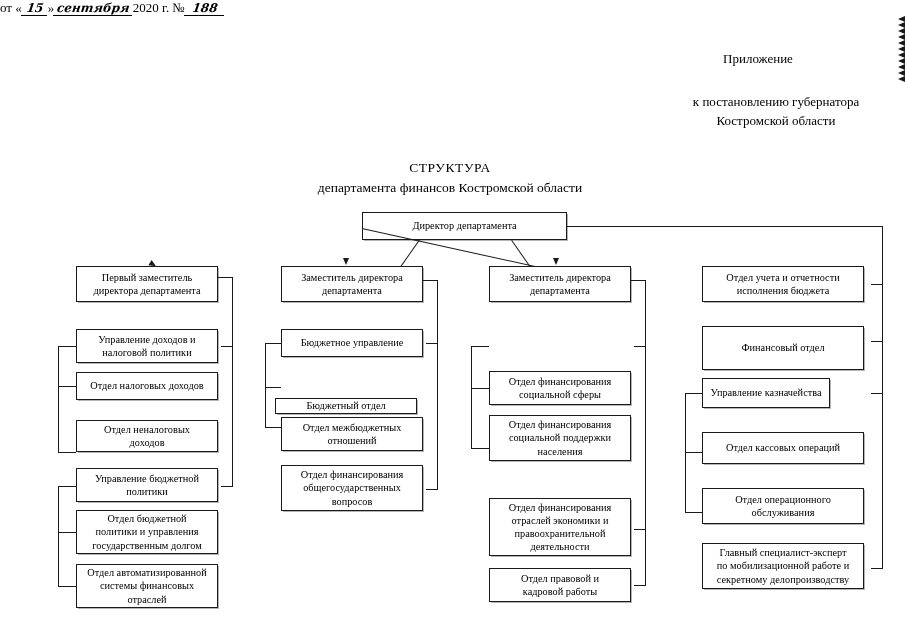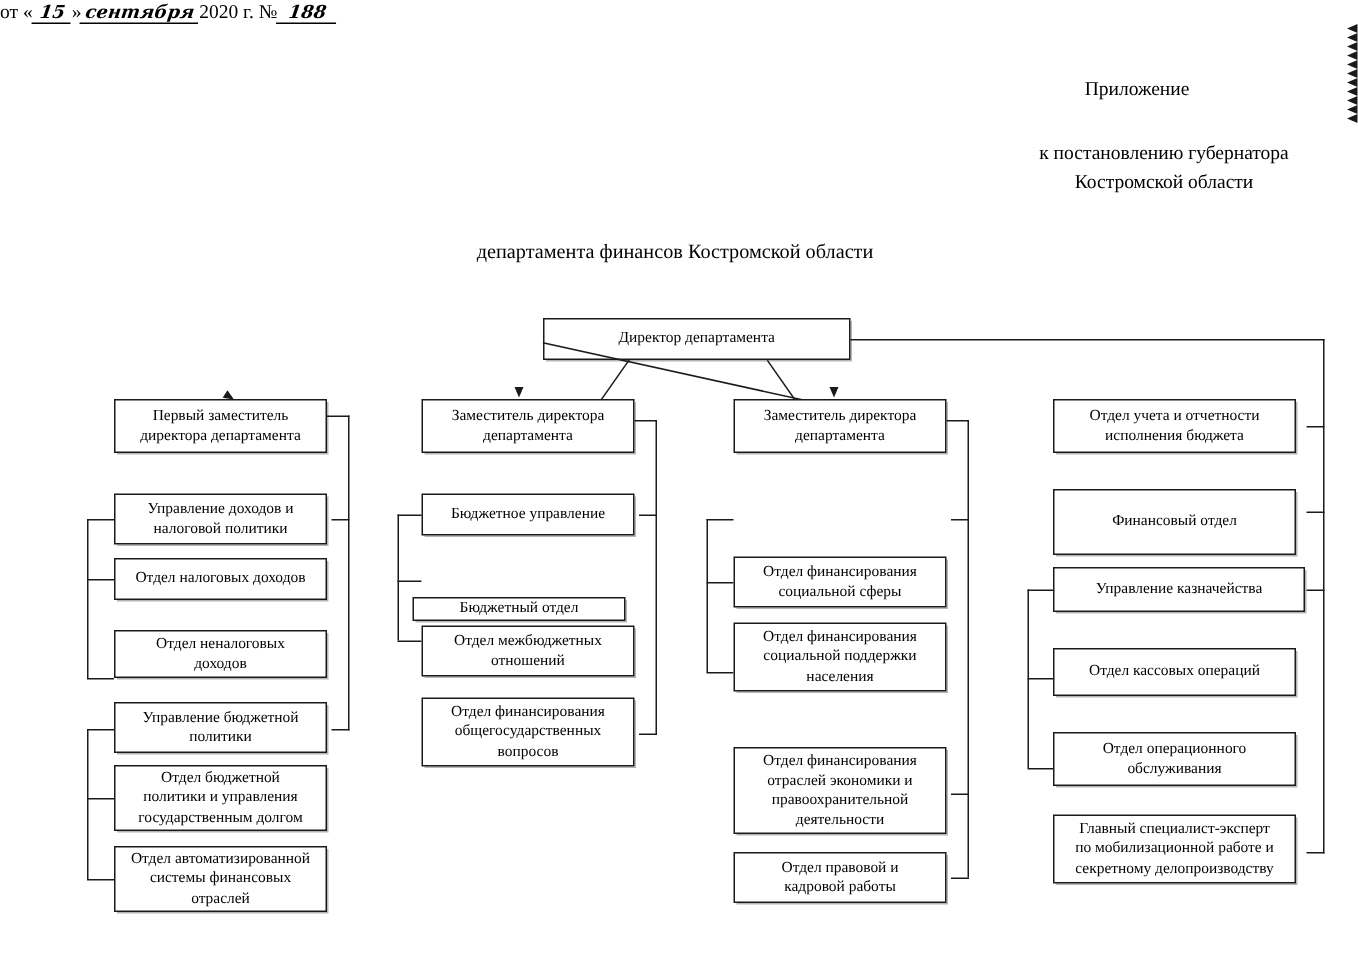--- a/index.html
+++ b/index.html
@@ -71,20 +71,21 @@
   <div class="hdr" id="hdr-lines">
     <span class="hdr-line">к постановлению губернатора</span>
     <span class="hdr-line">Костромской области</span>
   </div>
 
   <div id="hdr-date-row">
     <span>от «</span><span class="hw num">15</span><span>»</span><span class="hw mon">сентября</span><span>2020 г. №</span><span class="hw doc">188</span>
   </div>
 
   <div id="title">
+    <span class="t1">СТРУКТУРА</span>
     <span class="t2">департамента финансов Костромской области</span>
   </div>
 
   <div class="box" style="left:362px;top:212px;width:205px;height:28px;">
     <span>Директор департамента</span>
   </div>
 
   <div class="diag" style="left:362px;top:228px;width:213px;transform:rotate(12.4deg);"></div>
   <div class="arw-d" style="left:150px;top:261px;transform:rotate(-58deg);"></div>
 
@@ -270,21 +271,21 @@
     <span>
       <span>Отдел учета и  отчетности</span>
       <span>исполнения бюджета</span>
     </span>
   </div>
 
   <div class="box" style="left:702px;top:326px;width:162px;height:44px;">
     <span>Финансовый отдел</span>
   </div>
 
-  <div class="box" style="left:702px;top:378px;width:168px;height:30px;">
+  <div class="box" style="left:702px;top:378px;width:128px;height:30px;">
     <span>Управление казначейства</span>
   </div>
 
   <div class="ln lnv" style="left:685px;top:393px;height:119px;"></div>
   <div class="ln lnh" style="left:685px;top:393px;width:17px;"></div>
   <div class="ln lnh" style="left:685px;top:452px;width:17px;"></div>
   <div class="ln lnh" style="left:685px;top:512px;width:17px;"></div>
 
   <div class="box" style="left:702px;top:432px;width:162px;height:32px;">
     <span>Отдел кассовых операций</span>

